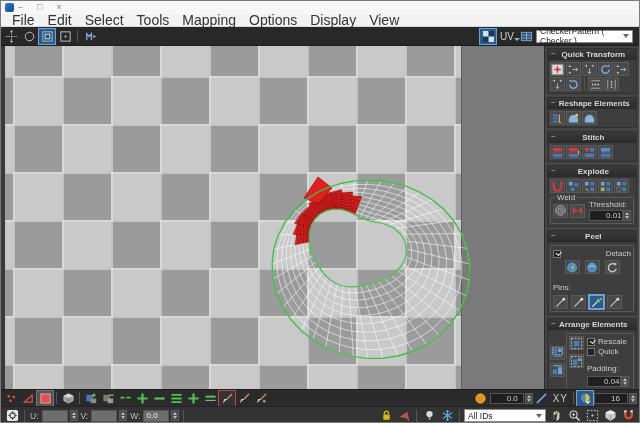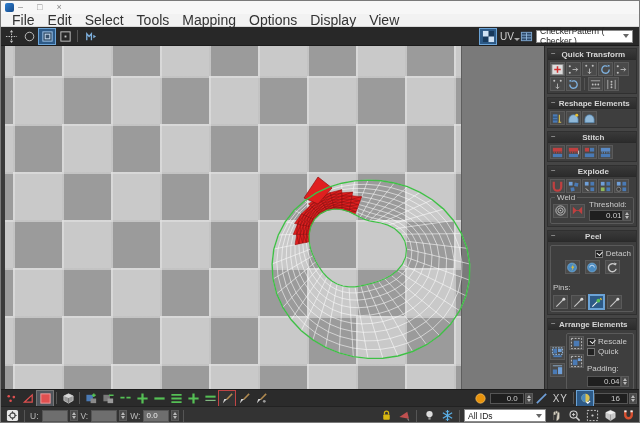--- a/index.html
+++ b/index.html
@@ -543,21 +543,21 @@
           </div>
         </div>
       </div>
       <div class="panel">
         <div class="phead">
           <span class="min">−</span>
           <span class="ptitle">Peel</span>
         </div>
         <div class="pbody">
           <div class="groupbox" style="width: 86px; margin-top: 1px;">
-            <span class="cbrow" style="justify-content:flex-end">
+            <span class="cbrow" style="justify-content:space-between">
               <span class="cb checked"></span>
               <span class="slabel">Detach</span>
             </span>
             <div style="display: flex; justify-content: center; gap: 5px; margin: 2px 0px;">
               <span class="icon">
                 <svg width="13" height="13" viewBox="0 0 14 14">
                   <circle cx="6.5" cy="7" r="4.8" fill="#4a8ac0" stroke="#7ab0d8" stroke-width=".7"></circle>
                   <path d="M9 2l-2 4h2l-3 5 1-3.6H5.4z" fill="#e8c030"></path>
                 </svg>
               </span>

